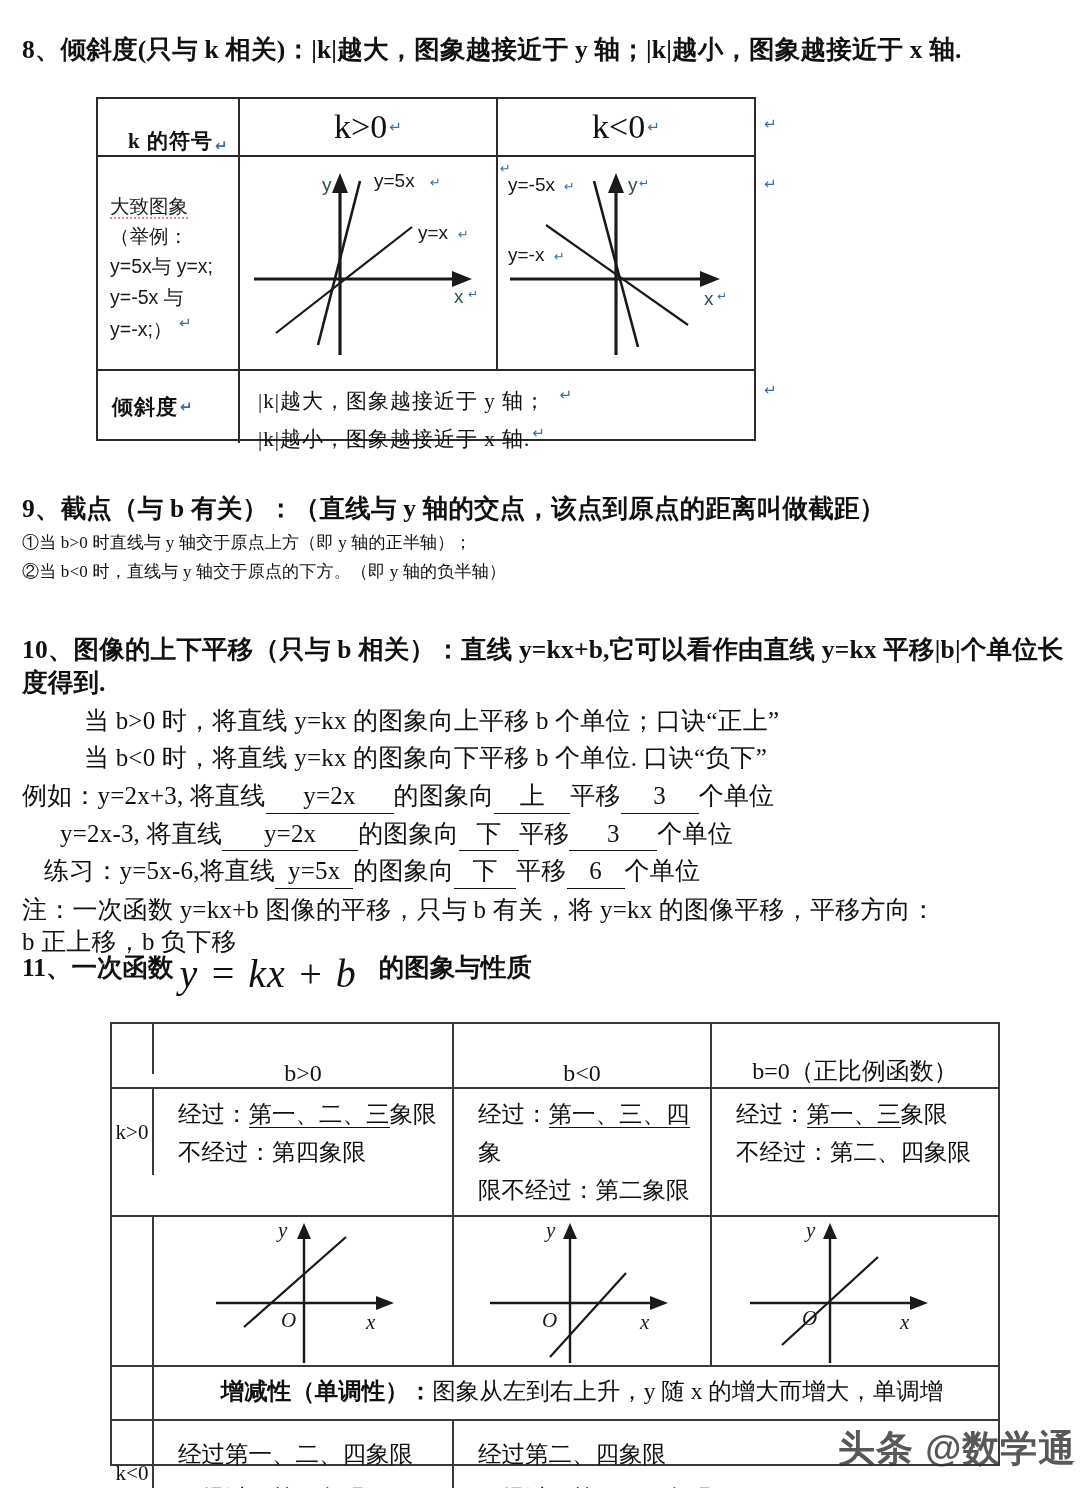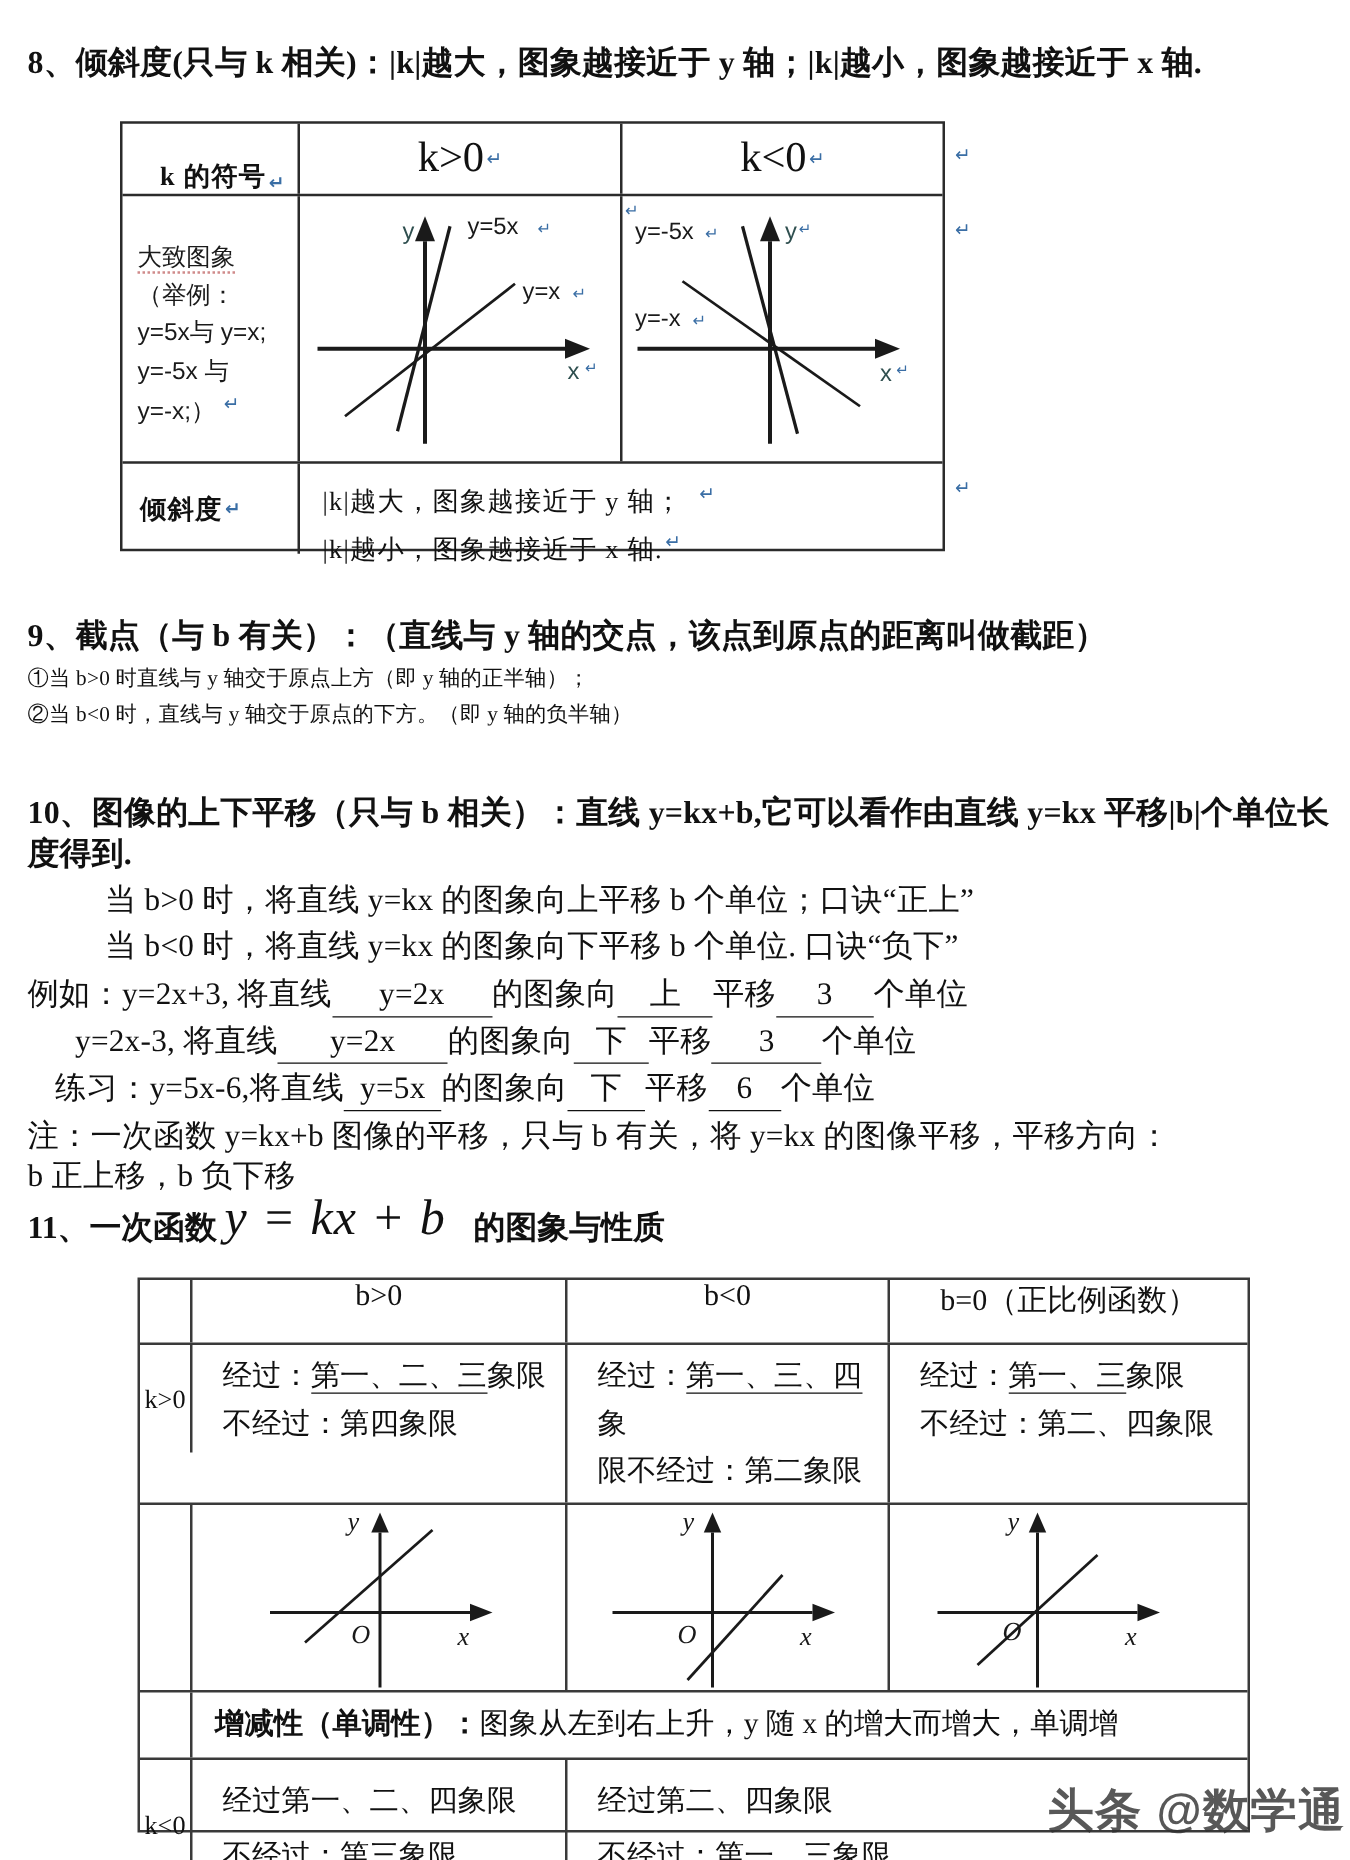--- a/index.html
+++ b/index.html
@@ -67,26 +67,26 @@
           border:2px solid #3a3a3a;box-sizing:border-box;background:#fff;}
   #table2 .row{display:flex;border-bottom:2px solid #3a3a3a;}
   #table2 .row.last{border-bottom:none;}
   #table2 .cell{box-sizing:border-box;border-right:2px solid #3a3a3a;}
   #table2 .cell.last{border-right:none;}
   .t2-lab{width:42px;flex:0 0 42px;display:flex;align-items:center;
           justify-content:center;font-size:21px;}
   .t2-c1{width:300px;flex:0 0 300px;}
   .t2-c2{width:258px;flex:0 0 258px;}
   .t2-c3{flex:1 1 auto;}
-  .t2-head{height:50px;display:flex;align-items:flex-start;justify-content:center;
+  .t2-head{height:63px;display:flex;align-items:flex-end;justify-content:center;
            font-size:24px;}
   .t2-txt{font-size:23.5px;line-height:1.62;padding:6px 4px 6px 24px;}
   .t2-txt u{text-decoration:none;border-bottom:1.7px solid #111;}
   .t2-graph{height:148px;position:relative;}
-  .t2-mono{font-size:23.5px;padding:8px 6px 8px 18px;font-weight:bold;}
+  .t2-mono{font-size:23.5px;padding:8px 6px 8px 18px;font-weight:bold;text-align:center;}
   .t2-mono span.norm{font-weight:normal;}
 
   
   #wm{position:absolute;left:838px;top:1424px;font-size:37px;font-weight:bold;
       color:#2f2f2f;opacity:.80;font-family:"Liberation Sans",sans-serif;
       letter-spacing:1px;white-space:nowrap;}
 </style>
 </head>
 <body>
 
@@ -216,21 +216,21 @@
 
     <div class="line" style="margin-top:4px;padding-left:22px;">
       <span>练习：y=5x-6,将直线</span><span class="ul" style="width:78px;">y=5x</span><span>的图象向</span><span class="ul" style="width:62px;">下</span><span>平移</span><span class="ul" style="width:58px;">6</span><span>个单位</span>
     </div>
 
     <div class="line" style="margin-top:5px;">注：一次函数 y=kx+b 图像的平移，只与 b 有关，将 y=kx 的图像平移，平移方向：</div>
     <div class="line">b 正上移，b 负下移</div>
   </div>
 
   <div id="sec11">
-    <div style="display:flex;align-items:flex-end;">
+    <div style="display:flex;align-items:flex-start;">
       <span class="hd" style="padding-bottom:2px;">11、一次函数</span>
       <span class="formula" style="margin:0 22px 4px 6px;">y = kx + b</span>
       <span class="hd" style="padding-bottom:2px;">的图象与性质</span>
     </div>
   </div>
 
   <div id="table2">
 
     <div class="row">
       <div class="cell t2-lab" style="height:50px;">

